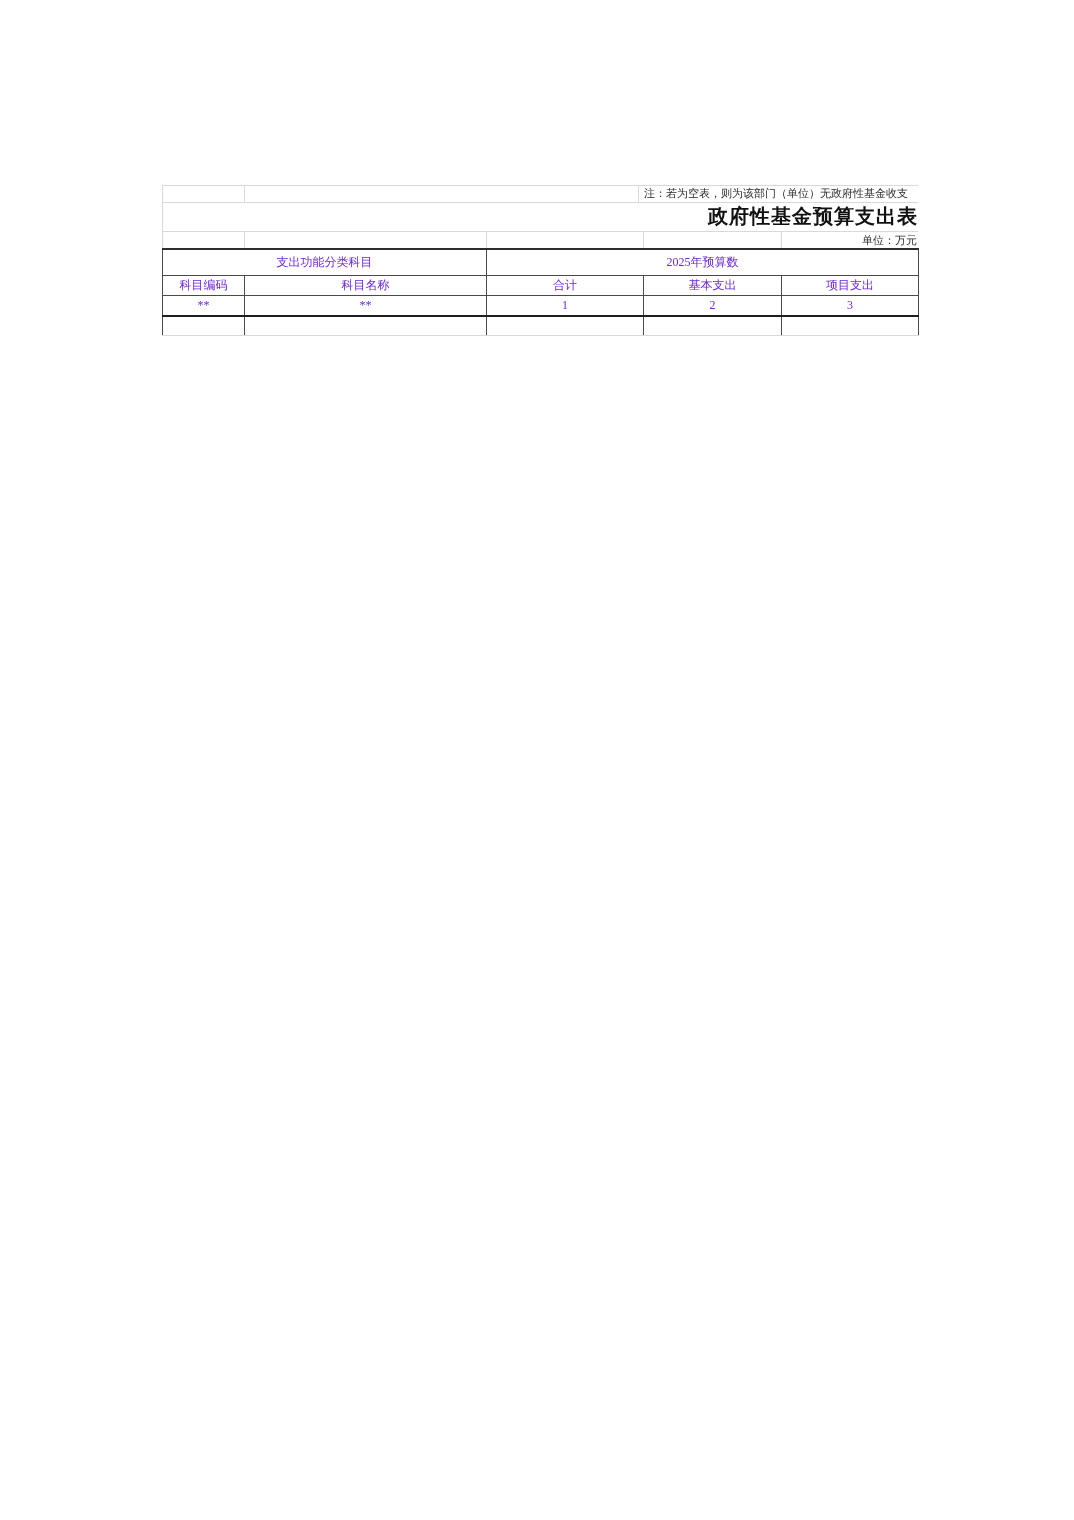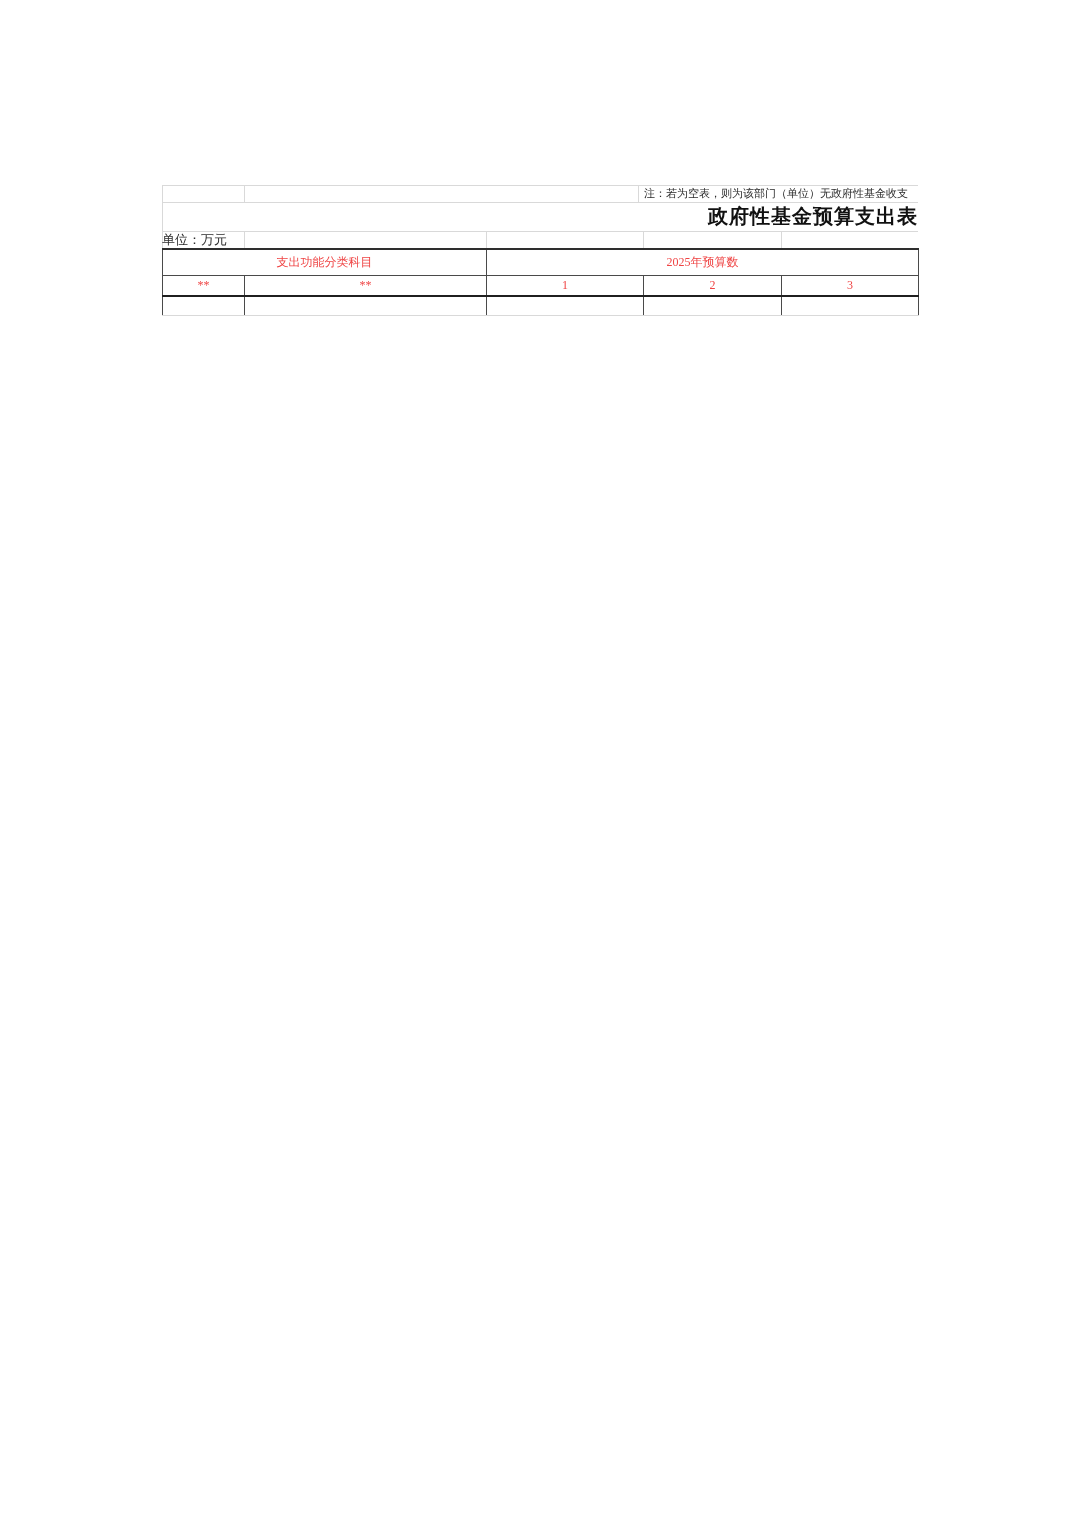--- a/index.html
+++ b/index.html
@@ -44,34 +44,35 @@
     font-size: 20px;
     font-weight: bold;
     letter-spacing: 1px;
     color: #111111;
   }
   .unit {
     position: absolute;
     left: 162px;
     top: 233px;
     width: 755px;
-    font-size: 13px;
+    font-size: 11px;
     line-height: 14px;
+    text-align: right;
     color: #2b2b2b;
   }
 
   table.budget {
     position: absolute;
     left: 162px;
     top: 248px;
     width: 756px;
     border-collapse: collapse;
     table-layout: fixed;
     font-size: 12px;
-    color: #ef4444;
+    color: #6d28d9;
   }
   table.budget td {
     border: 1px solid #4a4a4a;
     text-align: center;
     vertical-align: middle;
     padding: 0;
     overflow: hidden;
     white-space: nowrap;
   }
   tr.r1 td {
@@ -115,20 +116,27 @@
       <col style="width:242px">
       <col style="width:157px">
       <col style="width:138px">
       <col style="width:137px">
     </colgroup>
     <tbody>
       <tr class="r1">
         <td colspan="2">支出功能分类科目</td>
         <td colspan="3">2025年预算数</td>
       </tr>
+      <tr class="r2">
+        <td>科目编码</td>
+        <td>科目名称</td>
+        <td>合计</td>
+        <td>基本支出</td>
+        <td>项目支出</td>
+      </tr>
       <tr class="r3">
         <td>**</td>
         <td>**</td>
         <td>1</td>
         <td>2</td>
         <td>3</td>
       </tr>
       <tr class="r4">
         <td></td>
         <td></td>

